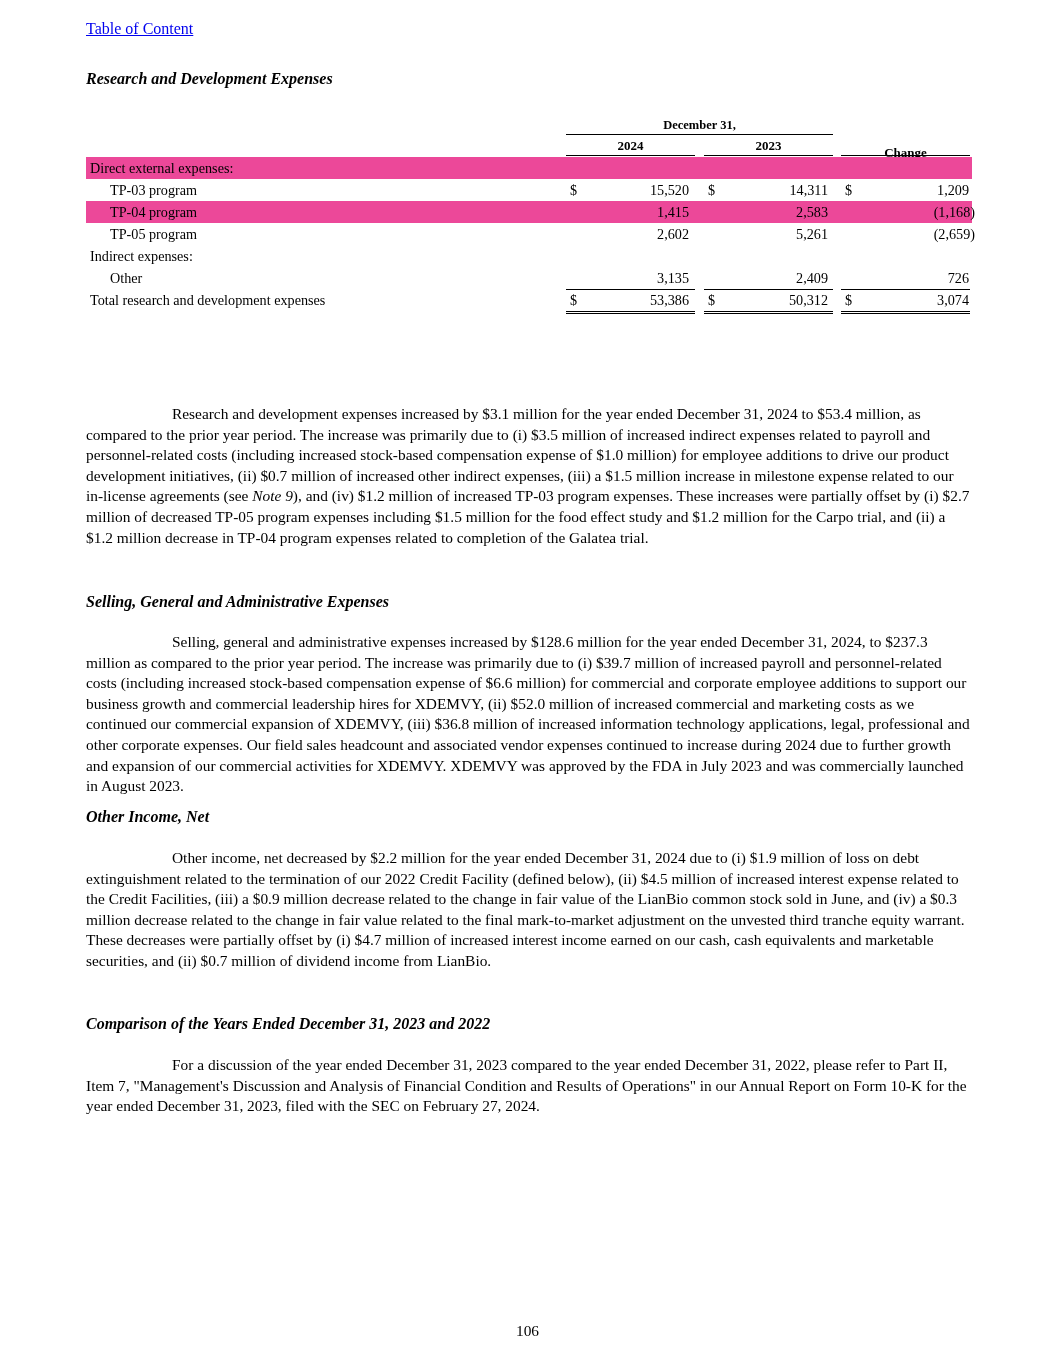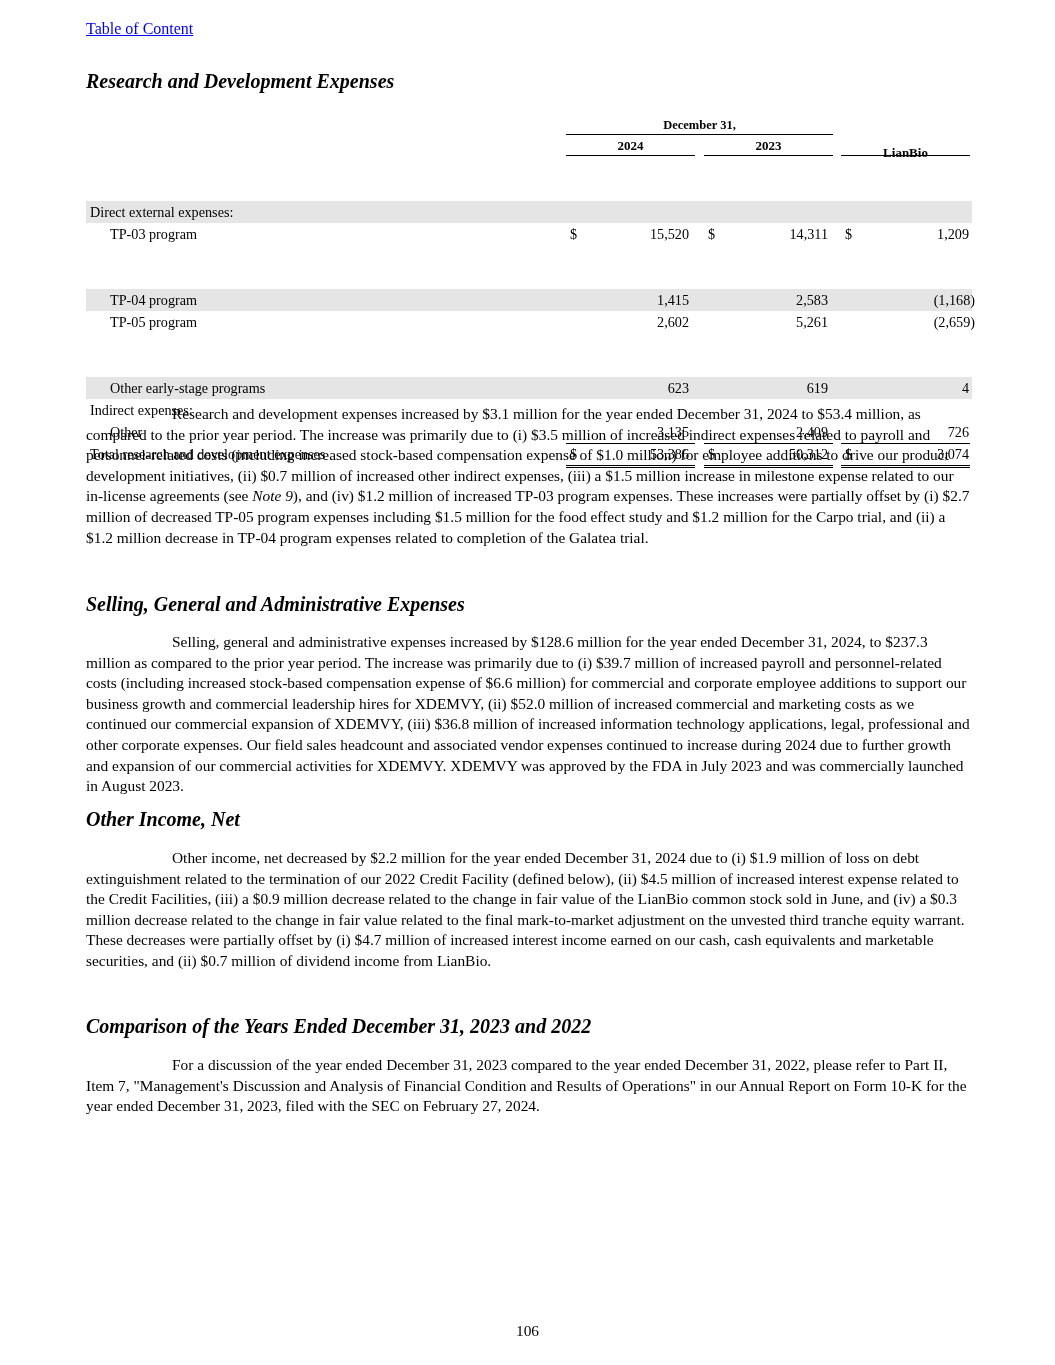--- a/index.html
+++ b/index.html
@@ -7,42 +7,42 @@
     width: 1055px; height: 1365px; position: relative; overflow: hidden;
     font-family: "Liberation Serif", "DejaVu Serif", serif;
     color: #000; font-size: 15.4px;
   }
   .toc-link {
     position: absolute; left: 86px; top: 20px; font-size: 16px;
     color: #0000ee; text-decoration: underline; cursor: pointer;
   }
   .section-heading {
     position: absolute; left: 86px; font-weight: bold; font-style: italic;
-    font-size: 20px; margin: 0;
+    font-size: 16px; margin: 0;
   }
   
   .fin-table {
     position: absolute; left: 86px; top: 115px; width: 886px;
     font-size: 14.2px;
   }
   .hdr-row { position: relative; height: 20px; }
   .hdr-period {
     position: absolute; left: 480px; width: 267px; top: 3px; text-align: center;
     font-weight: bold; font-size: 12.5px;
   }
   .hdr-period-line { position: absolute; left: 480px; width: 267px; top: 19px; height: 0; border-top: 1.6px solid #000; }
   .hdr-cols { position: relative; height: 22px; }
   .hdr-col {
     position: absolute; top: 3px; text-align: center; font-weight: bold; font-size: 13px;
   }
   .hdr-col-line { position: absolute; top: 40px; height: 0; border-top: 1.6px solid #000; }
   .row {
     position: relative; height: 22px; line-height: 22px;
   }
-  .row.shaded { background: #e5e5e5; margin-top: 44px; }
+  .row.shaded { background: #ec4899; }
   .row .label { position: absolute; left: 4px; white-space: nowrap; }
   .row .label.indent { left: 24px; }
   .row .cur { position: absolute; white-space: nowrap; }
   .row .num { position: absolute; text-align: right; white-space: nowrap; }
   .c1-cur { left: 484px; }
   .c1-num { left: 500px; width: 103px; }
   .c2-cur { left: 622px; }
   .c2-num { left: 640px; width: 102px; }
   .c3-cur { left: 759px; }
   .c3-num { left: 775px; width: 108px; }
@@ -66,21 +66,21 @@
 <h3 class="section-heading" style="top:70px;">Research and Development Expenses</h3>
 
 <div class="fin-table">
   <div class="hdr-row">
     <div class="hdr-period">December 31,</div>
     <div class="hdr-period-line"></div>
   </div>
   <div class="hdr-cols">
     <div class="hdr-col" style="left:480px;width:129px;">2024</div>
     <div class="hdr-col" style="left:618px;width:129px;">2023</div>
-    <div class="hdr-col" style="left:755px;width:129px;top:10px;">LianBio</div>
+    <div class="hdr-col" style="left:755px;width:129px;top:10px;">Change</div>
   </div>
   <div style="position:relative;height:0;">
     <div class="hdr-col-line" style="left:480px;width:129px;top:-2px;"></div>
     <div class="hdr-col-line" style="left:618px;width:129px;top:-2px;"></div>
     <div class="hdr-col-line" style="left:755px;width:129px;top:-2px;"></div>
   </div>
 
   <div id="table-body">
       <div class="row shaded">
         <span class="label">Direct external expenses:</span>
@@ -101,26 +101,20 @@
         <span class="label indent">TP-04 program</span>
         <span class="num c1-num">1,415</span>
         <span class="num c2-num">2,583</span>
         <span class="num c3-num paren">(1,168)</span>
       </div>
       <div class="row">
         <span class="label indent">TP-05 program</span>
         <span class="num c1-num">2,602</span>
         <span class="num c2-num">5,261</span>
         <span class="num c3-num paren">(2,659)</span>
-      </div>
-      <div class="row shaded">
-        <span class="label indent">Other early-stage programs</span>
-        <span class="num c1-num">623</span>
-        <span class="num c2-num">619</span>
-        <span class="num c3-num">4</span>
       </div>
       <div class="row">
         <span class="label">Indirect expenses:</span>
         <span class="num c1-num"></span>
         <span class="num c2-num"></span>
         <span class="num c3-num"></span>
       </div>
       <div class="row">
         <span class="label indent">Other</span>
         <span class="num c1-num">3,135</span>

